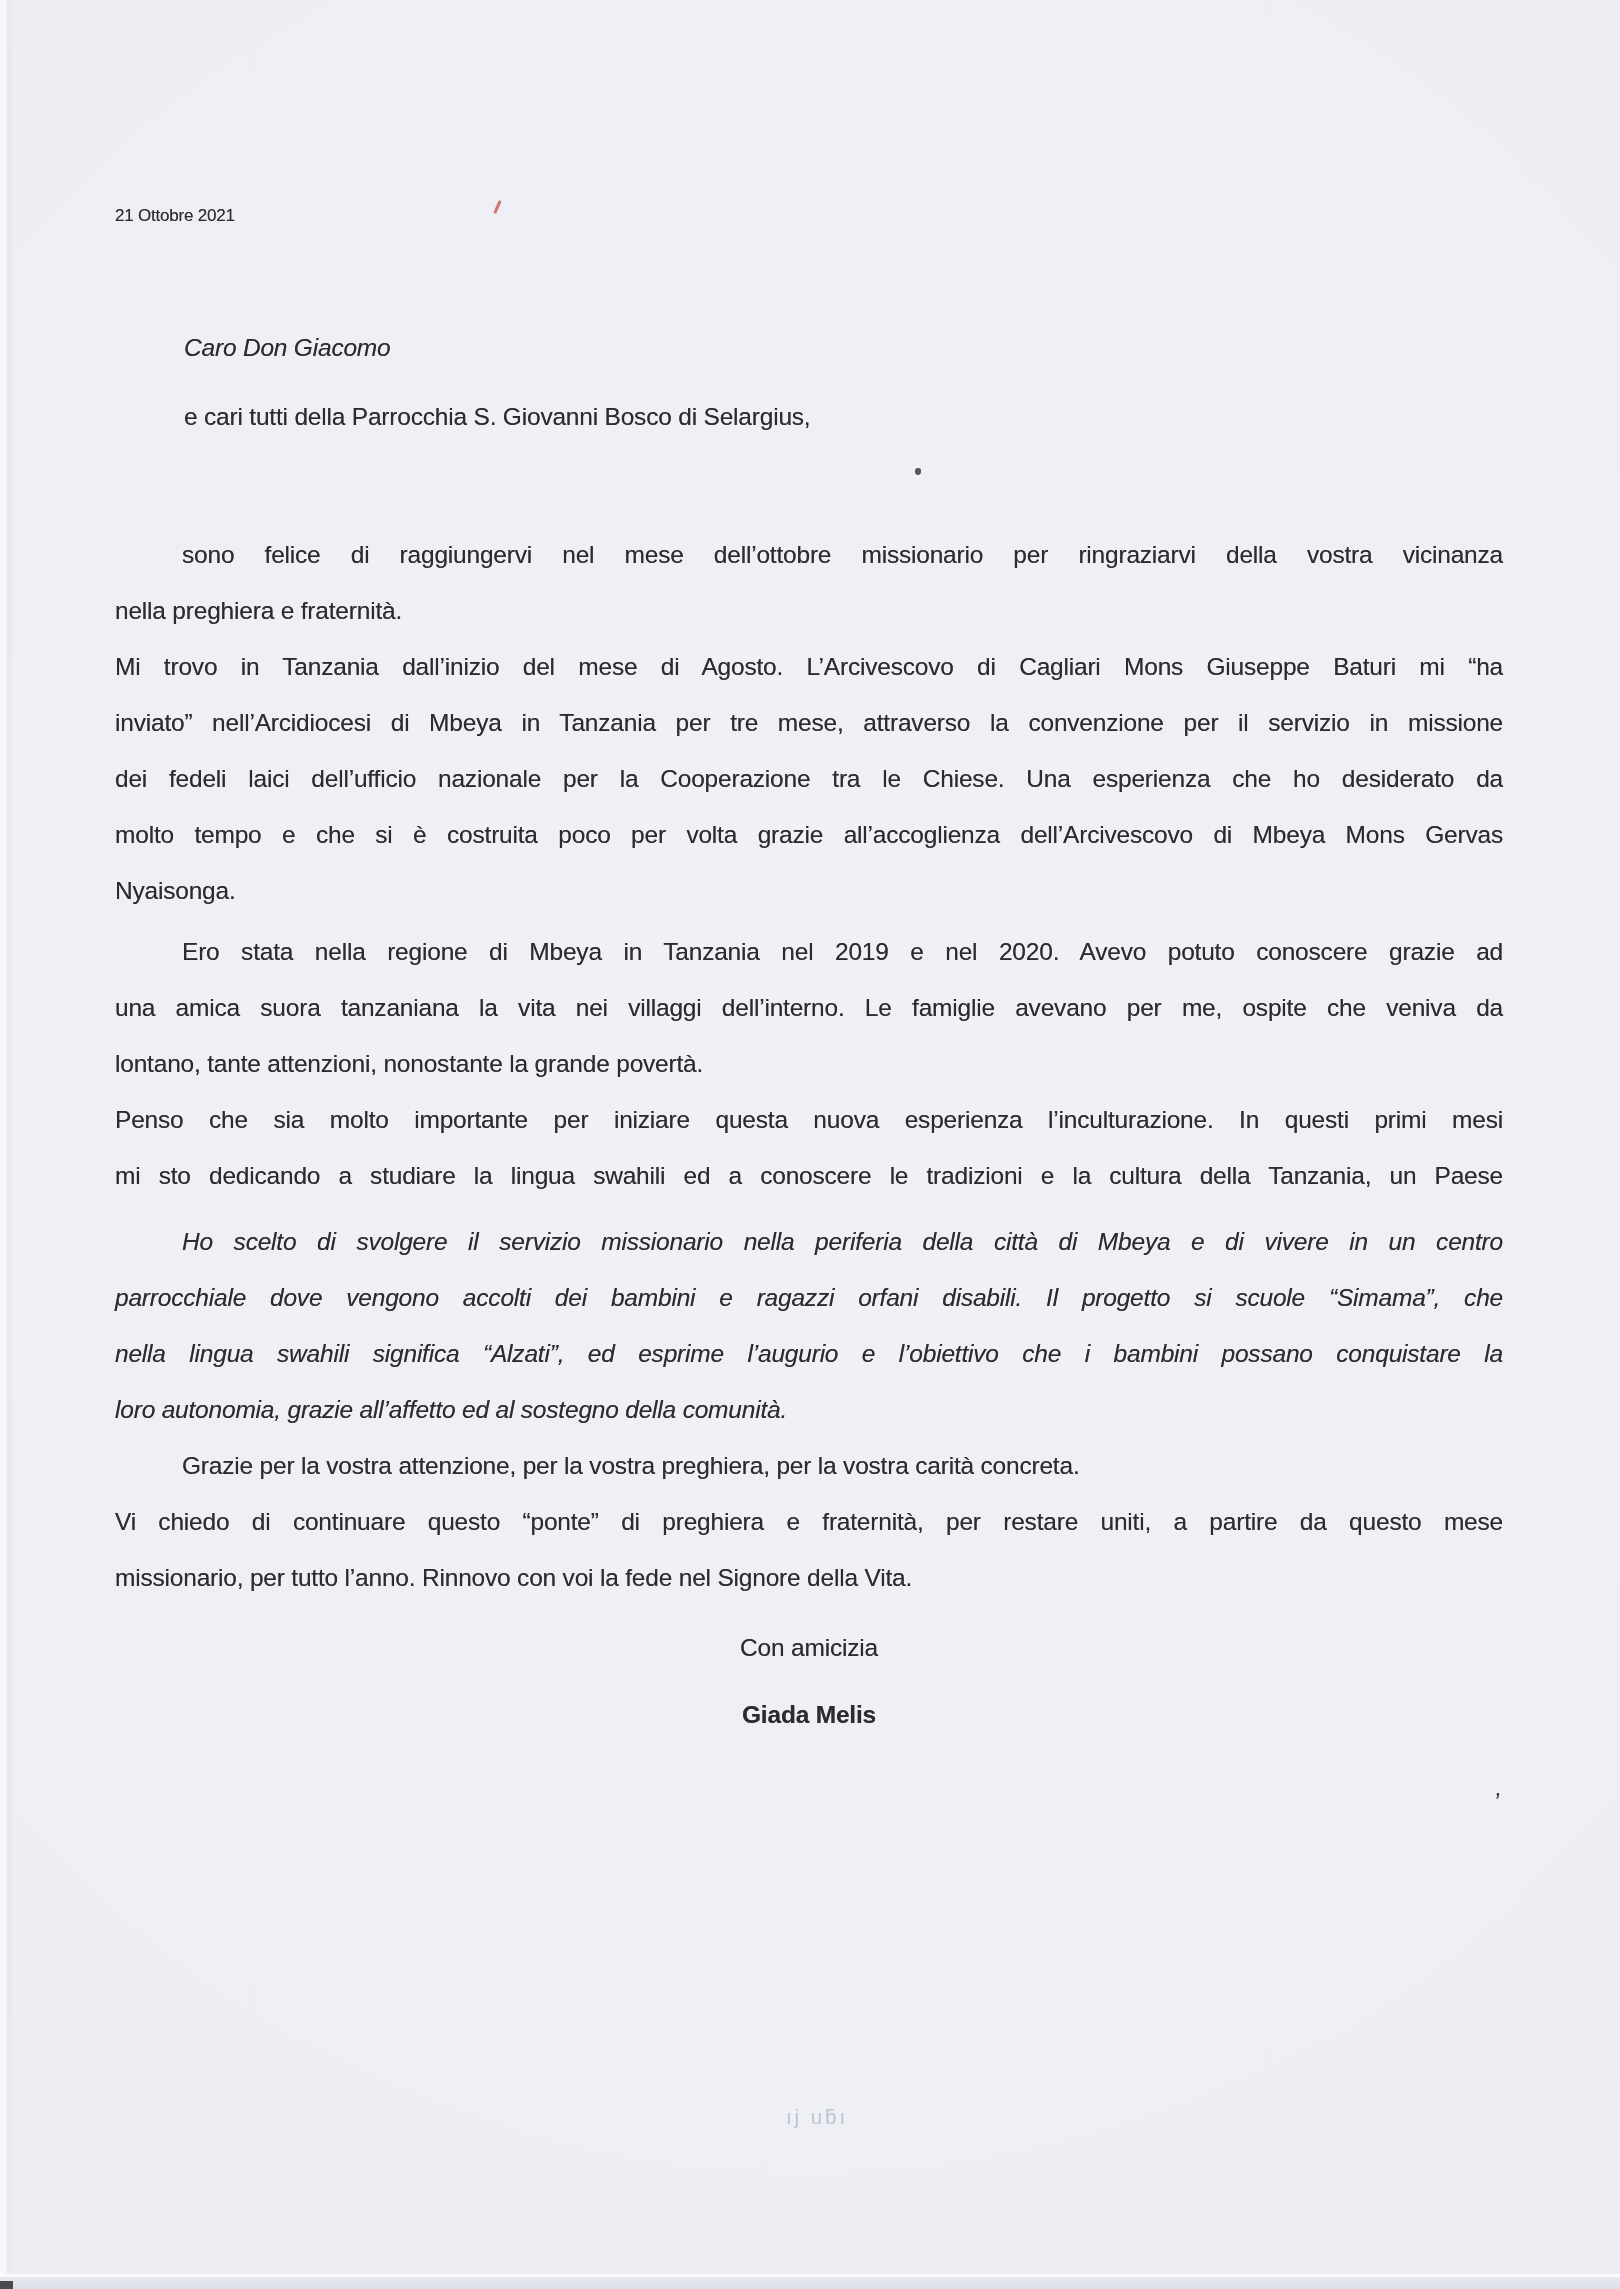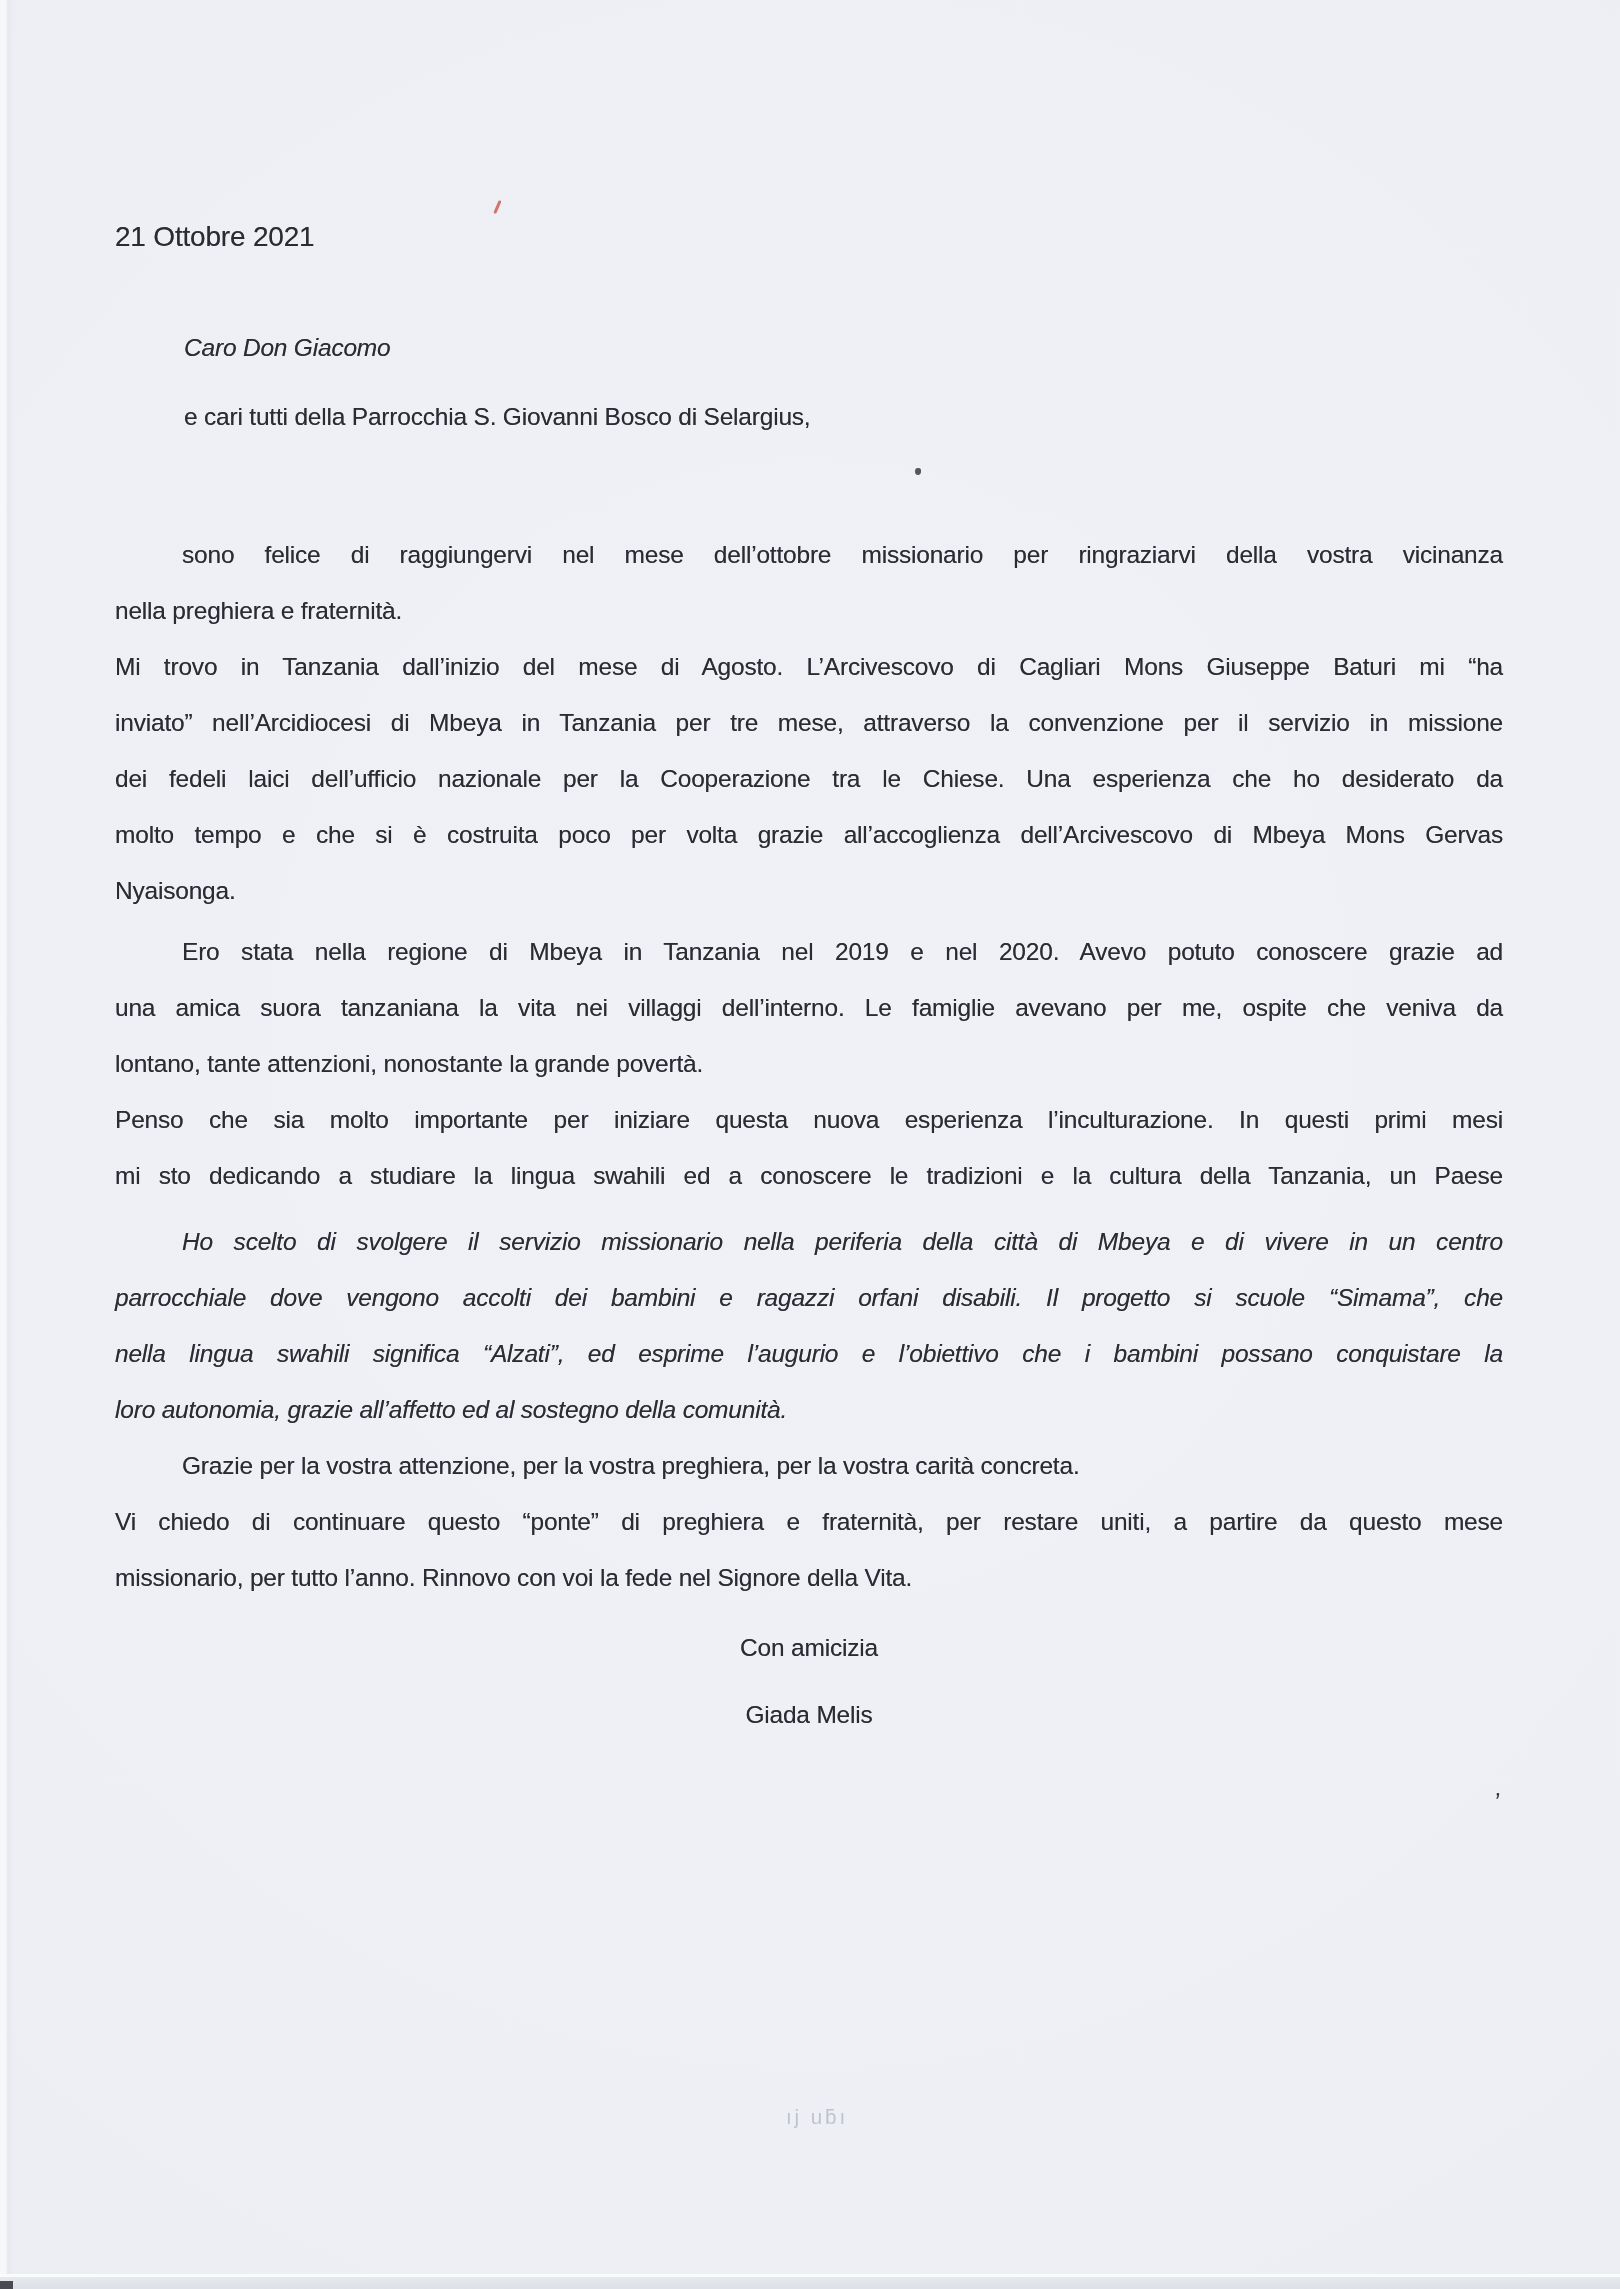--- a/index.html
+++ b/index.html
@@ -30,22 +30,22 @@
     background: linear-gradient(to bottom, #e7e9ef, #dcdfe6);
   }
   .corner-mark {
     position: absolute; left: 0; top: 2281px; width: 12.7px; height: 8.8px;
     background: #4a4a50;
   }
 
   .letter-text { text-shadow: 0 0 0.5px rgba(43,43,50,0.55); }
 
   .date-line {
-    position: absolute; left: 115px; top: 220px;
-    font-size: 28px; line-height: 1.2; letter-spacing: -0.2px; text-align: right;
+    position: absolute; left: 115px; top: 206px;
+    font-size: 17px; line-height: 1.2; letter-spacing: -0.2px; text-align: right;
   }
   .salutation-1 {
     position: absolute; left: 184px; top: 333px;
     font-size: 24.5px; line-height: 1.2; letter-spacing: -0.2px; font-style: italic;
   }
   .salutation-2 {
     position: absolute; left: 184px; top: 402px;
     font-size: 24.5px; line-height: 1.2; letter-spacing: -0.2px;
   }
 
@@ -62,20 +62,21 @@
 
   .closing-line {
     margin-top: 14.7px;
     text-align: center;
     text-align-last: center;
   }
   .signature-line {
     margin-top: 10.8px;
     text-align: center;
     text-align-last: center;
+    font-weight: bold;
   }
 
   
   .red-speck {
     position: absolute; left: 496px; top: 200px; width: 2.9px; height: 13.7px;
     background: #c9564c; opacity: 0.8; border-radius: 2px;
     transform: rotate(24deg);
   }
   .ink-dot {
     position: absolute; left: 915px; top: 468px; width: 5.9px; height: 6.9px;

